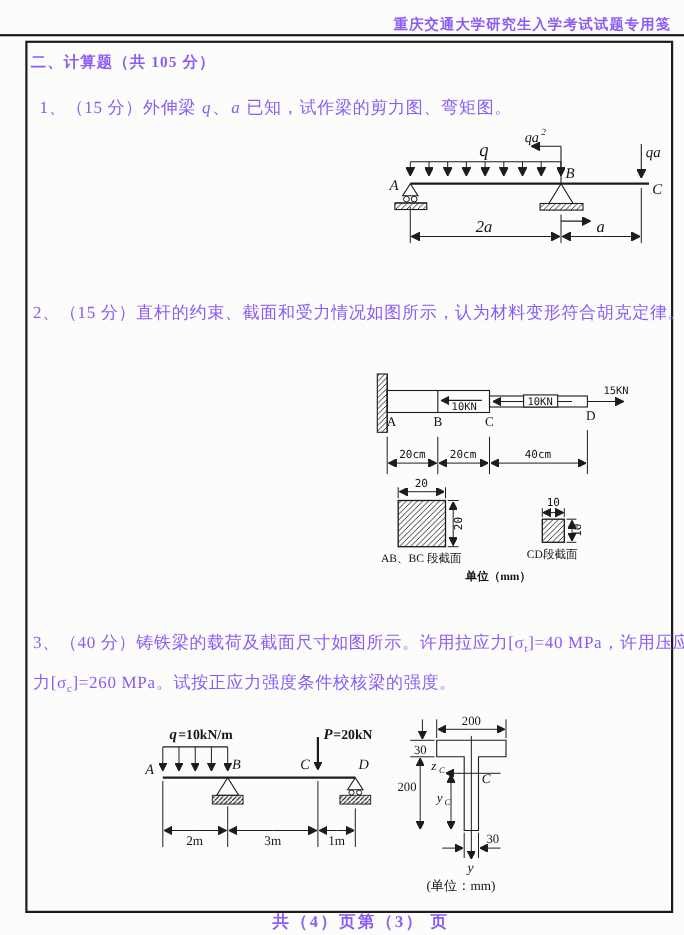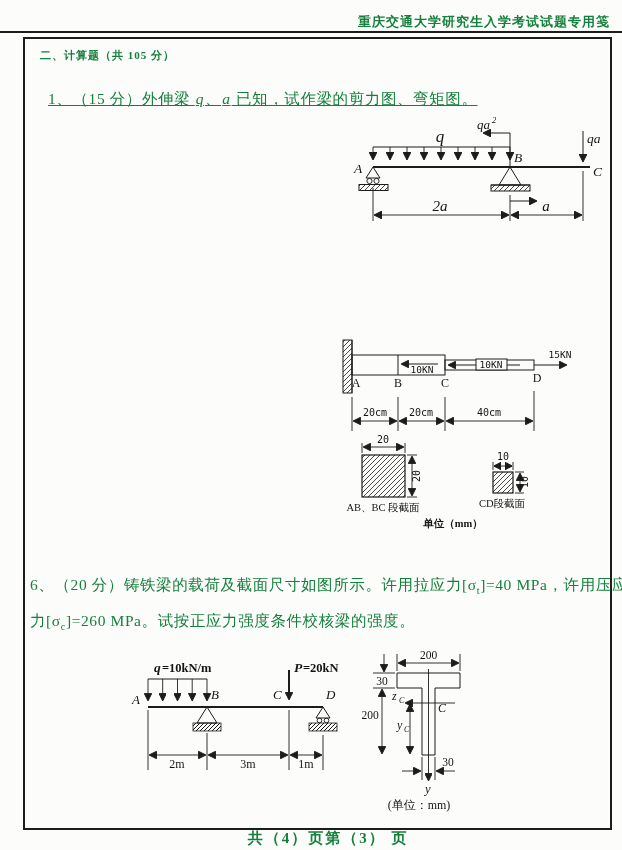--- a/index.html
+++ b/index.html
@@ -1,22 +1,22 @@
 <!DOCTYPE html>
 <html><head>
 <meta charset="utf-8">
 <style>
   html,body{margin:0;padding:0;}
   .page{position:relative;width:622px;height:850px;background:#fcfcfa;
-        font-family:"Liberation Serif","DejaVu Serif",serif;color:#15803d;overflow:hidden;}
+        font-family:"Liberation Serif","DejaVu Serif",serif;color:#8b5cf6;overflow:hidden;}
   .hdr{position:absolute;top:13px;right:12px;font-family:"Liberation Sans","DejaVu Sans",sans-serif;
        font-weight:700;font-size:13px;letter-spacing:1px;}
   .hdr-rule{position:absolute;left:0;top:31px;width:622px;height:2px;background:#1c1c1c;}
   .content-box{position:absolute;left:23px;top:37px;width:585px;height:789px;border:2px solid #1c1c1c;}
-  .sec-title{position:absolute;left:40px;top:48px;font-size:11px;font-weight:700;letter-spacing:1px;}
+  .sec-title{position:absolute;left:28px;top:48px;font-size:14px;font-weight:700;letter-spacing:1px;}
   .ptext{position:absolute;font-size:15.5px;letter-spacing:0.6px;line-height:30px;white-space:nowrap;}
   .ptext i{font-family:"Liberation Serif",serif;font-style:italic;padding:0 1px;}
   sub{font-size:10px;}
   .footer{position:absolute;left:0;top:829px;width:622px;text-align:center;
           font-size:15px;font-weight:700;letter-spacing:2px;padding-left:17px;}
   svg{position:absolute;overflow:visible;}
   svg line,svg path,svg polygon,svg rect,svg circle{stroke:#1c1c1c;}
   .ln{stroke-width:1;fill:none;}
   .ln2{stroke-width:2;fill:none;}
   .thin{stroke-width:0.9;fill:none;}
@@ -30,21 +30,21 @@
 <body>
 
 <div class="page">
 
   <div class="hdr">重庆交通大学研究生入学考试试题专用笺</div>
   <div class="hdr-rule"></div>
   <div class="content-box"></div>
 
   <div class="sec-title">二、计算题（共 105 分）</div>
 
-  <div class="ptext" style="left:48px;top:84px;text-decoration:underline;">
+  <div class="ptext" style="left:36px;top:84px;">
     <span>1、（15 分）外伸梁 </span><i>q</i><span>、</span><i>a</i><span> 已知，试作梁的剪力图、弯矩图。</span>
   </div>
 
   <svg style="left:340px;top:115px;" width="278" height="118" viewBox="0 0 278 118">
     <defs>
       <marker id="ar1" viewBox="0 0 8 8" refX="7" refY="4" markerWidth="8" markerHeight="8" markerUnits="userSpaceOnUse" orient="auto">
           <path d="M0,0L8,4L0,8z" fill="#1c1c1c" stroke="none"></path>
         </marker>
       <pattern id="hp1" patternUnits="userSpaceOnUse" width="5" height="5">
         <path d="M0,5 L5,0" stroke="#1c1c1c" stroke-width="0.8"></path>
@@ -102,20 +102,21 @@
       <line class="thin" x1="101" y1="100" x2="35" y2="100" marker-end="url(#ar1)"></line>
       <line class="thin" x1="101" y1="100" x2="168" y2="100" marker-end="url(#ar1)"></line>
       <line class="thin" x1="206" y1="100" x2="172" y2="100" marker-end="url(#ar1)"></line>
       <line class="thin" x1="206" y1="100" x2="241" y2="100" marker-end="url(#ar1)"></line>
     </g>
     <text class="it" x="100" y="96" font-size="15" text-anchor="middle">2a</text>
     <text class="it" x="206" y="96" font-size="15" text-anchor="middle">a</text>
   </svg>
 
   <div class="ptext" style="left:30px;top:270px;">
+    <div>2、（15 分）直杆的约束、截面和受力情况如图所示，认为材料变形符合胡克定律。</div>
   </div>
 
   <svg style="left:330px;top:335px;" width="292" height="205" viewBox="0 0 292 205">
     <defs>
       <marker id="ar2" viewBox="0 0 8 8" refX="7" refY="4" markerWidth="7.5" markerHeight="7.5" markerUnits="userSpaceOnUse" orient="auto">
           <path d="M0,0L8,4L0,8z" fill="#1c1c1c" stroke="none"></path>
         </marker>
       <pattern id="hp2" patternUnits="userSpaceOnUse" width="5" height="5">
         <path d="M0,5 L5,0" stroke="#1c1c1c" stroke-width="0.8"></path>
       </pattern>
@@ -187,21 +188,21 @@
       <line class="thin" x1="190" y1="147.5" x2="190" y2="139" marker-end="url(#ar2)"></line>
       <line class="thin" x1="190" y1="147.5" x2="190" y2="156" marker-end="url(#ar2)"></line>
     </g>
     <text class="mono" x="173" y="125" font-size="10" text-anchor="middle">10</text>
     <text class="mono" font-size="10" text-anchor="middle" transform="rotate(-90 198 147)" x="198" y="147">10</text>
     <text class="cjk" x="172" y="172" font-size="10.5" text-anchor="middle">CD段截面</text>
     <text class="cjk bold" x="123" y="192" font-size="10.5" text-anchor="middle">单位（mm）</text>
   </svg>
 
   <div class="ptext" style="left:30px;top:570px;">
-    <div><span>6、（20 分）铸铁梁的载荷及截面尺寸如图所示。许用拉应力[σ</span><sub>t</sub><span>]=40 MPa，许用压应</span></div>
+    <div><span>3、（40 分）铸铁梁的载荷及截面尺寸如图所示。许用拉应力[σ</span><sub>t</sub><span>]=40 MPa，许用压应</span></div>
     <div><span>力[σ</span><sub>c</sub><span>]=260 MPa。试按正应力强度条件校核梁的强度。</span></div>
   </div>
 
   <svg style="left:35px;top:640px;" width="580" height="178" viewBox="0 0 580 178">
     <defs>
       <marker id="ar3" viewBox="0 0 8 8" refX="7" refY="4" markerWidth="7.5" markerHeight="7.5" markerUnits="userSpaceOnUse" orient="auto">
           <path d="M0,0L8,4L0,8z" fill="#1c1c1c" stroke="none"></path>
         </marker>
       <pattern id="hp3" patternUnits="userSpaceOnUse" width="4" height="4">
         <path d="M0,4 L4,0" stroke="#1c1c1c" stroke-width="1"></path>

